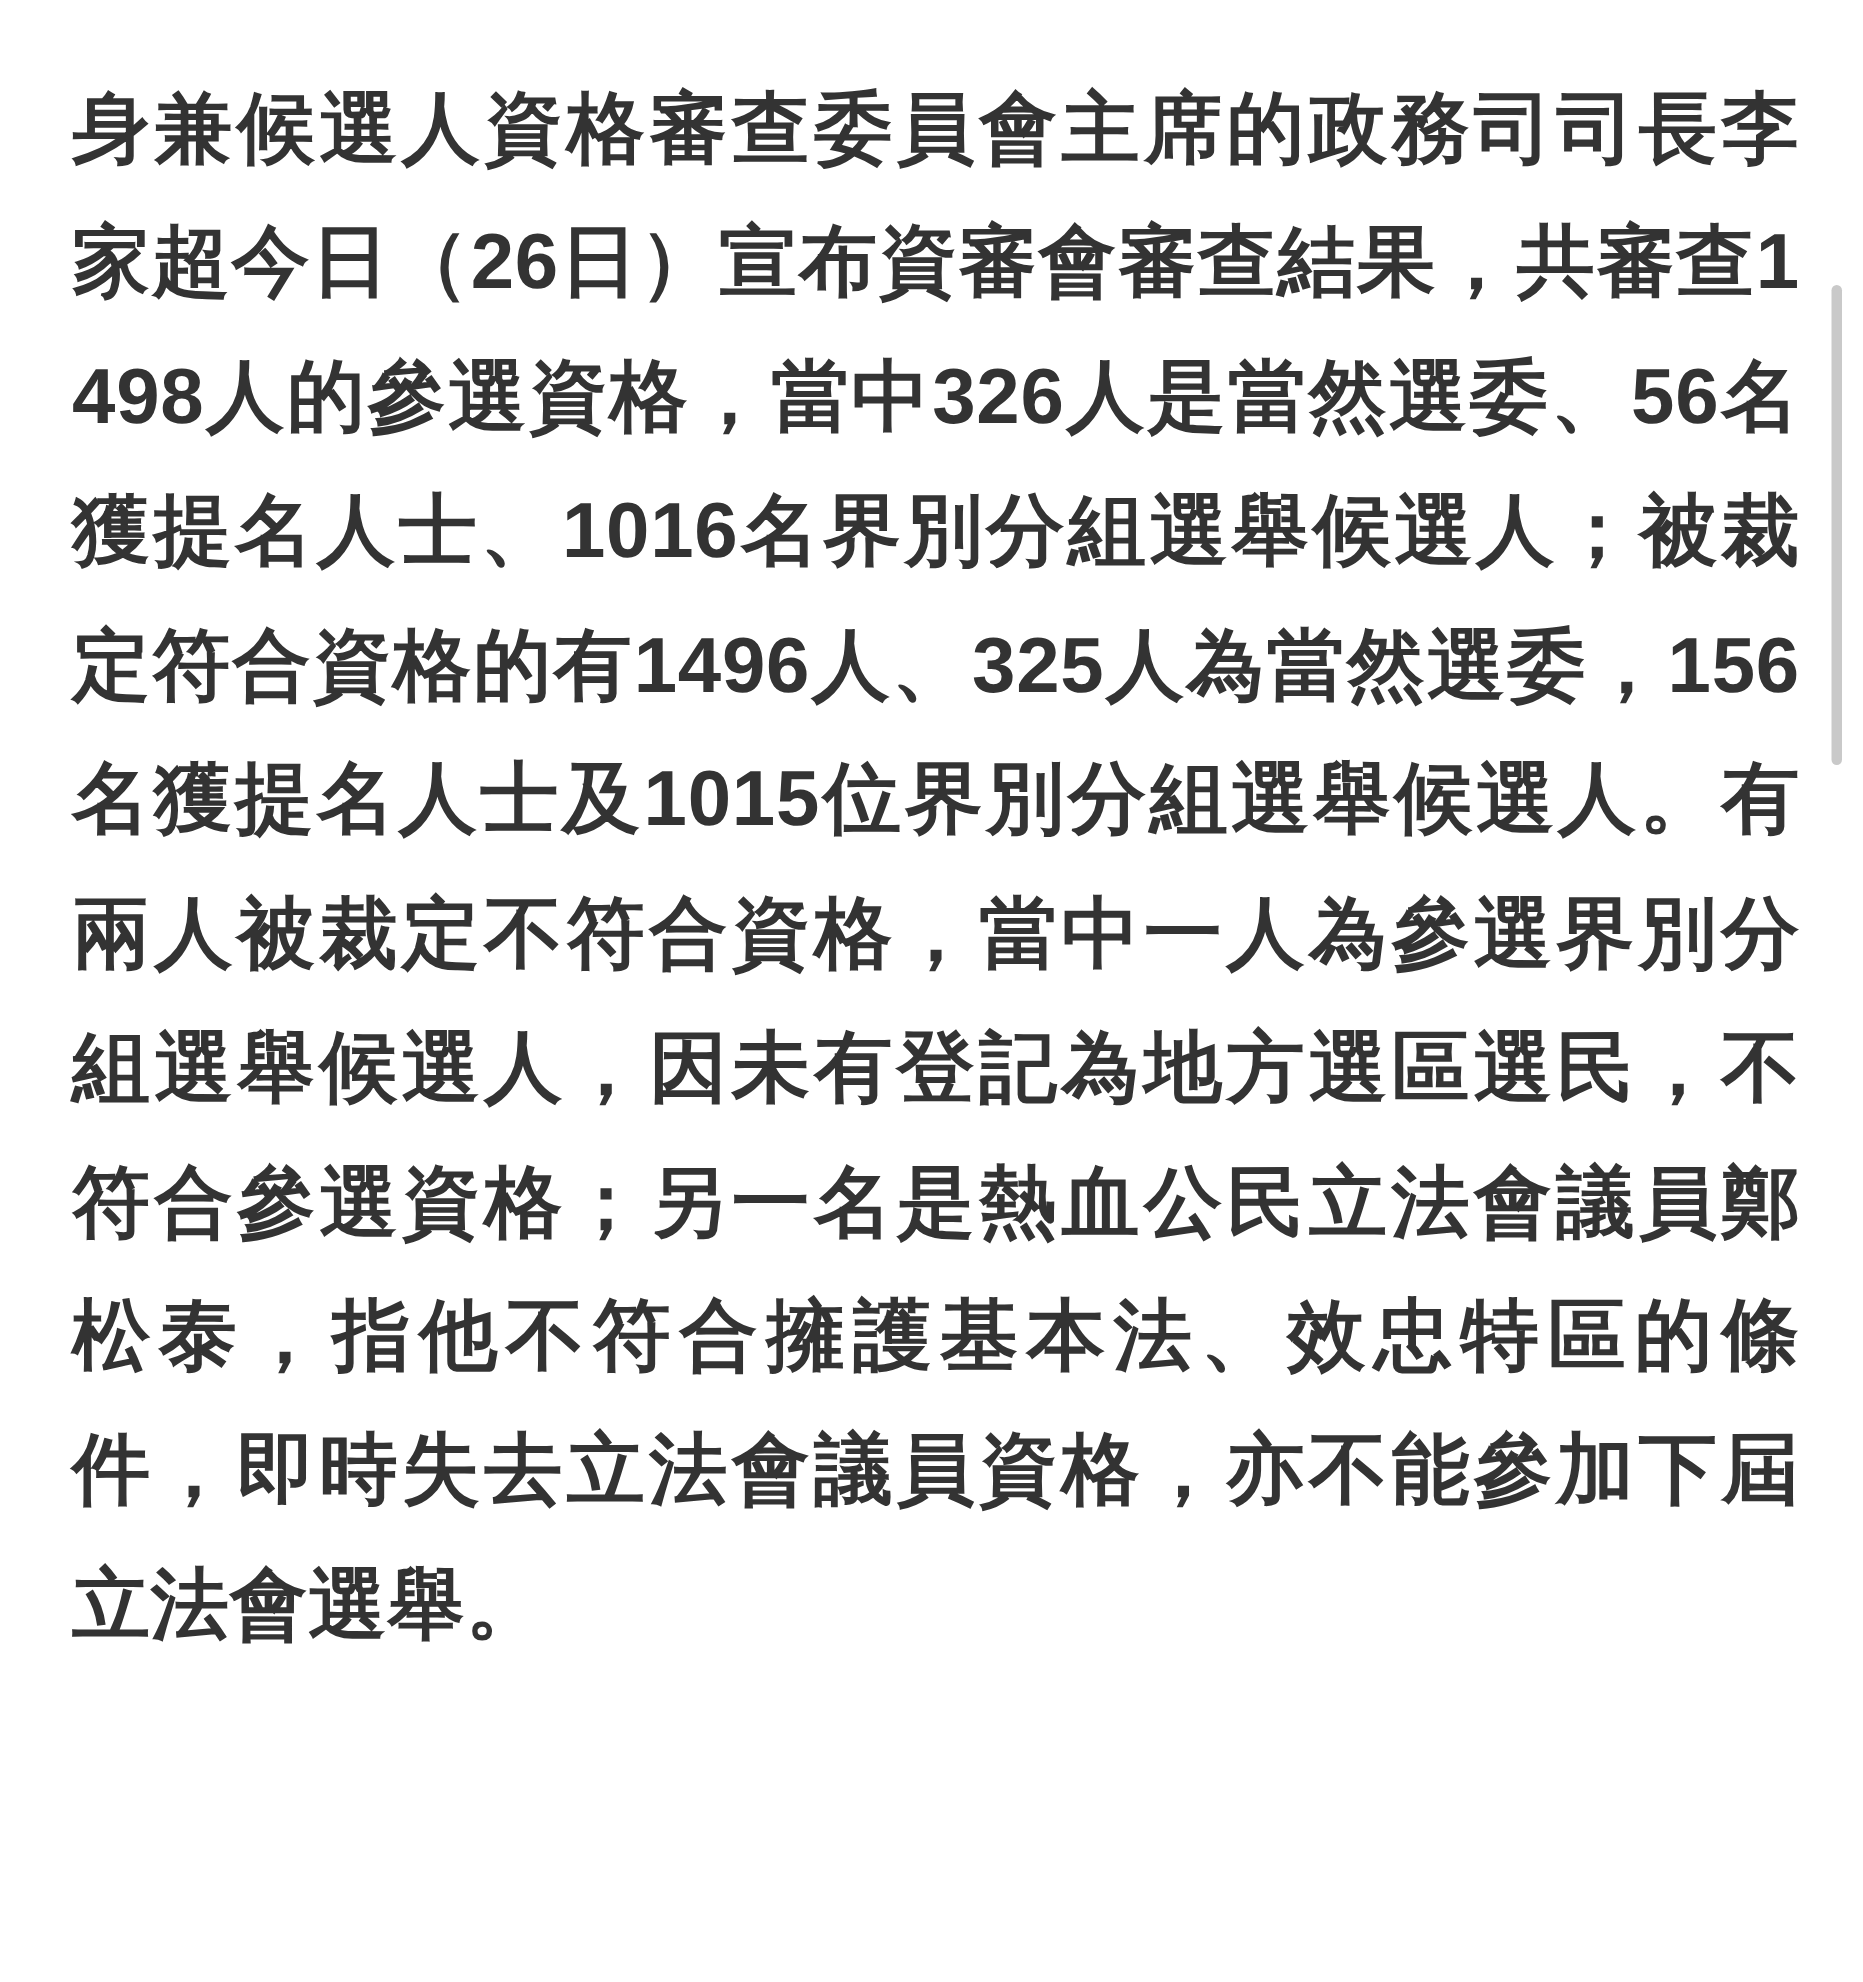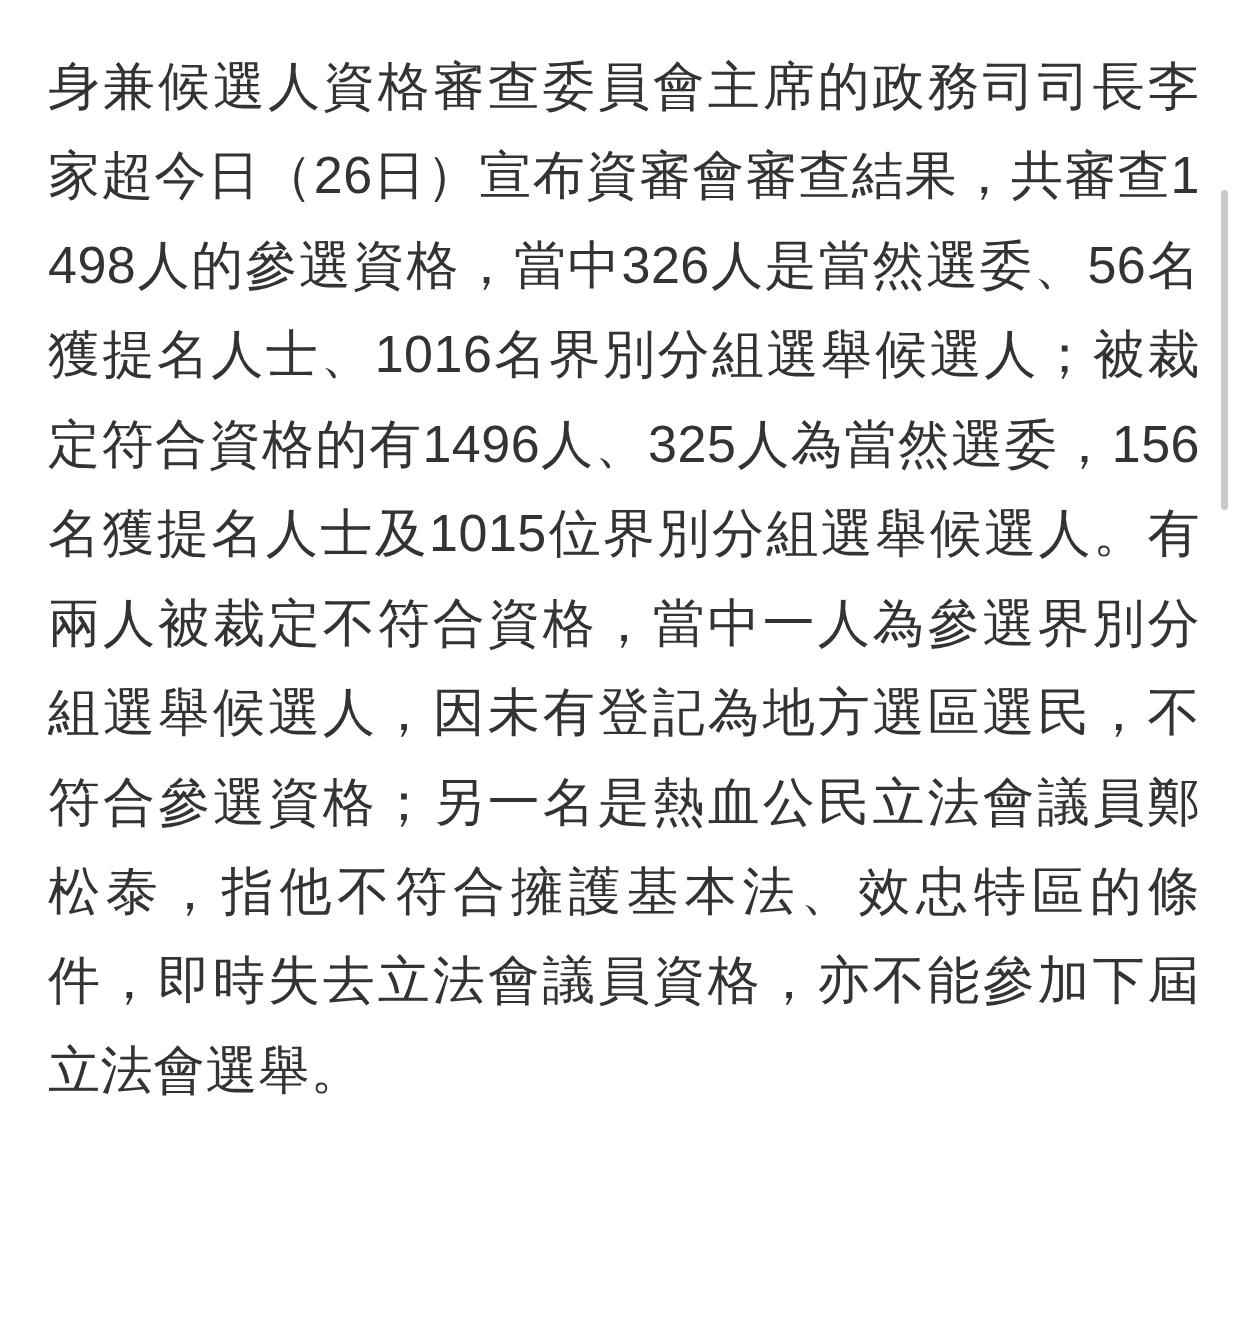--- a/index.html
+++ b/index.html
@@ -28,21 +28,21 @@
     top: 42px;
     left: 48px;
     width: 1152px;
     color: #333333;
     font-size: 52px;
     line-height: 1.72;
     letter-spacing: 0.5px;
     text-align: justify;
     text-justify: inter-character;
     word-break: break-all;
-    font-weight: 400;
+    font-weight: 700;
   }
   .scrollbar-track {
     position: absolute;
     top: 0;
     right: 6px;
     width: 10px;
     height: 1321px;
     background: transparent;
   }
   .scrollbar-thumb {

